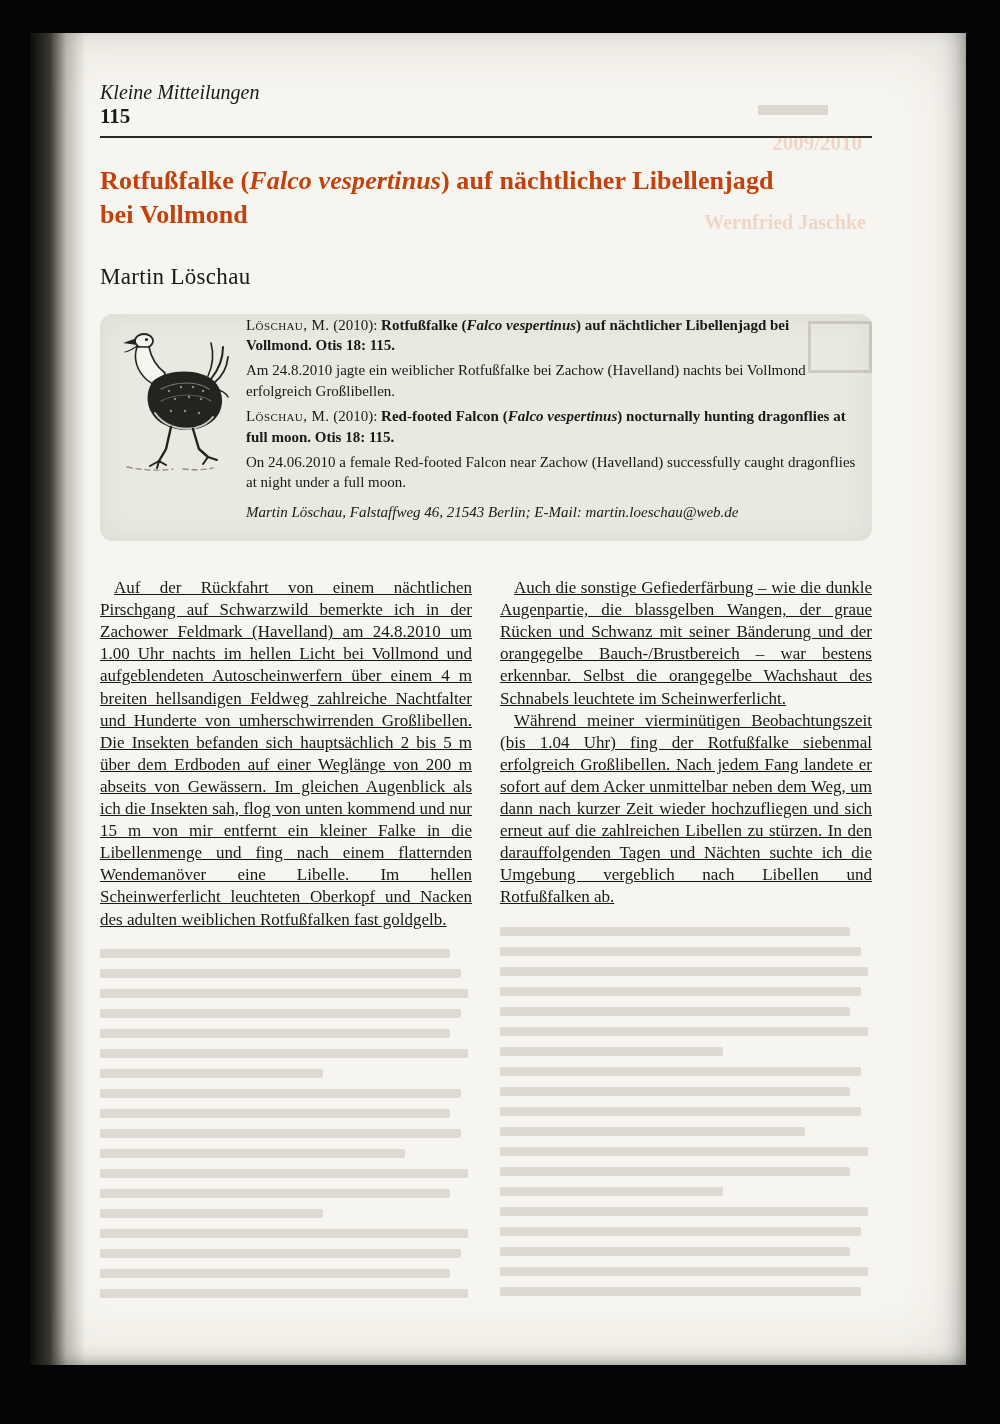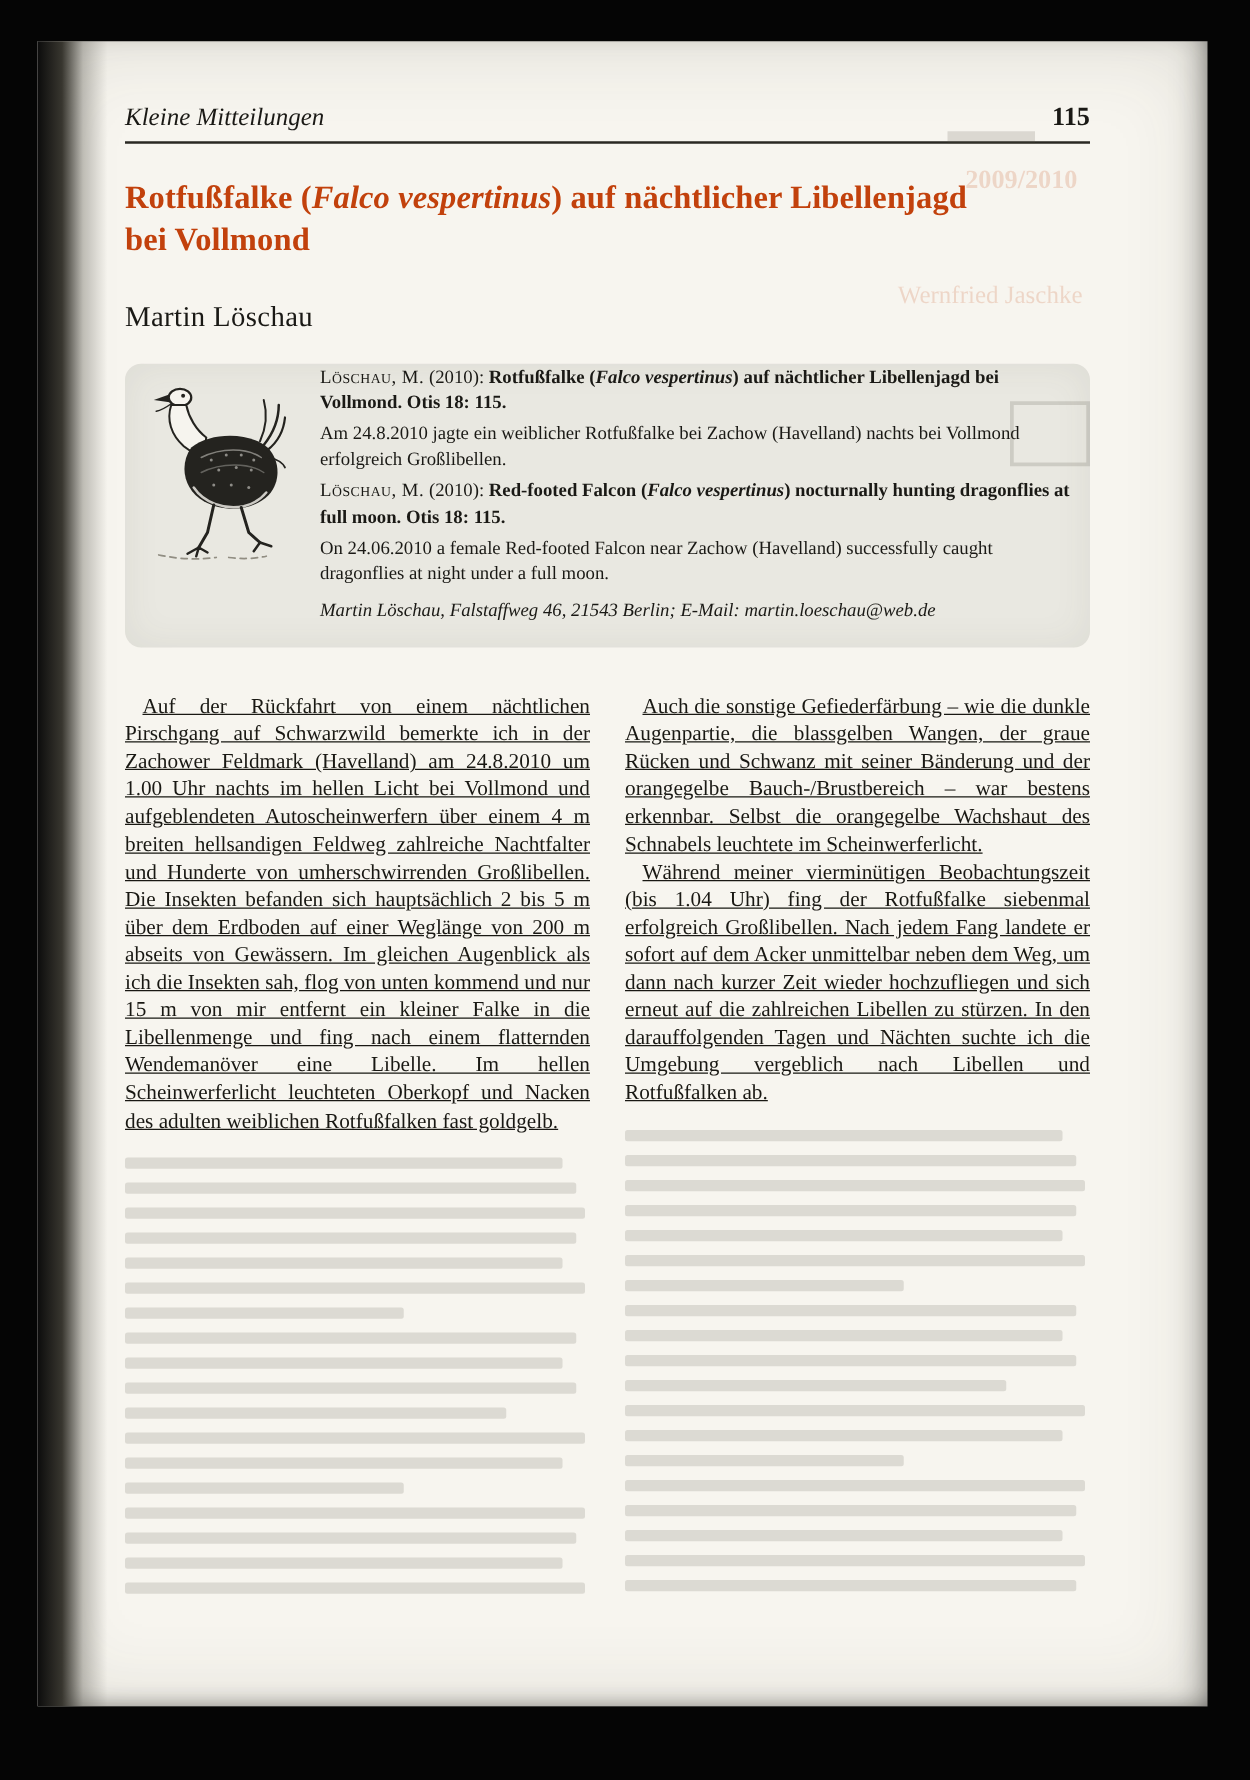--- a/index.html
+++ b/index.html
@@ -7,31 +7,31 @@
         font-family:"Liberation Serif","DejaVu Serif",serif;color:#1a1915;}
   .page{position:absolute;left:30px;top:33px;width:936px;height:1332px;background:#f7f5ef;
         box-shadow:inset 0 0 70px rgba(60,55,40,0.14), inset -16px 0 26px -16px rgba(0,0,0,0.5),
                    inset 0 -10px 18px -10px rgba(0,0,0,0.35);}
   .page::before{content:"";position:absolute;left:0;top:0;bottom:0;width:56px;
         background:linear-gradient(90deg,#0c0c0c 0%,#38362f 35%,rgba(90,88,80,0.35) 65%,rgba(247,245,239,0) 100%);}
   .content{position:absolute;left:70px;top:48px;width:772px;}
 
   
   .hdr{display:flex;justify-content:space-between;align-items:baseline;
-       border-bottom:2px solid #2a2923;padding-bottom:7px;}
+       border-bottom:2px solid #2a2923;padding-bottom:7px;flex-direction:column;}
   .hdr .sec{font-style:italic;font-size:20px;}
   .hdr .num{font-weight:bold;font-size:21px;}
 
   
   .title{margin-top:26px;font-size:26px;font-weight:bold;line-height:1.3;letter-spacing:0.1px;color:#c2410c;}
   .title i{font-style:italic;}
   .author{margin-top:32px;font-size:23px;letter-spacing:0.3px;}
 
   
-  .abs{margin-top:24px;background:#e9e8e1;display:flex;gap:22px;padding:1px 16px 14px 6px;
+  .abs{margin-top:24px;background:#e9e8e1;display:flex;gap:12px;padding:1px 16px 14px 6px;
        box-shadow:inset 0 0 30px rgba(80,75,60,0.08);border-radius:13px;}
   .abs .birdwrap{flex:0 0 128px;display:flex;justify-content:center;align-items:flex-start;padding-top:6px;}
   .abs .atext{flex:1;font-size:15px;line-height:1.36;}
   .abs p{margin:0 0 5px 0;}
   .abs .addr{margin-top:9px;font-style:italic;}
   .sc{font-variant:small-caps;letter-spacing:0.4px;}
   .b{font-weight:bold;}
   .bi{font-weight:bold;font-style:italic;}
 
   
@@ -43,21 +43,21 @@
   .ghost{margin-top:18px;opacity:0.16;filter:blur(0.5px);}
   .gl{height:9px;margin-bottom:11px;background:#575245;border-radius:2px;width:97%;}
   .gl:nth-child(3n){width:99%;}
   .gl:nth-child(4n+1){width:94%;}
   .gl:nth-child(7n){width:60%;}
   .gl:nth-child(11n){width:82%;}
   .ghost-top{position:absolute;left:0;top:0;width:100%;height:400px;opacity:0.17;
              filter:blur(0.4px);pointer-events:none;color:#c2410c;}
   .gt-stripe{position:absolute;top:24px;right:44px;width:70px;height:10px;background:#575245;}
   .gt-year{position:absolute;top:50px;right:10px;font-weight:bold;font-size:21px;}
-  .gt-name{position:absolute;top:144px;right:6px;font-size:20px;font-weight:normal;text-align:right;}
+  .gt-name{position:absolute;top:130px;right:6px;font-size:20px;font-weight:bold;text-align:right;}
   .gt-box{position:absolute;top:240px;right:0;width:58px;height:46px;border:3px solid #4a4639;}
 </style>
 </head>
 <body>
 
 <div class="scan">
   <div class="page">
     <div class="content">
 
       <div class="ghost-top">

